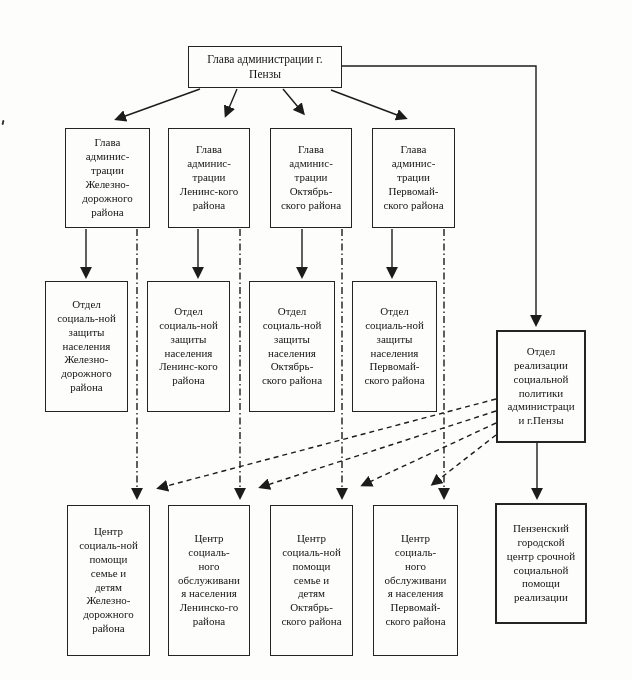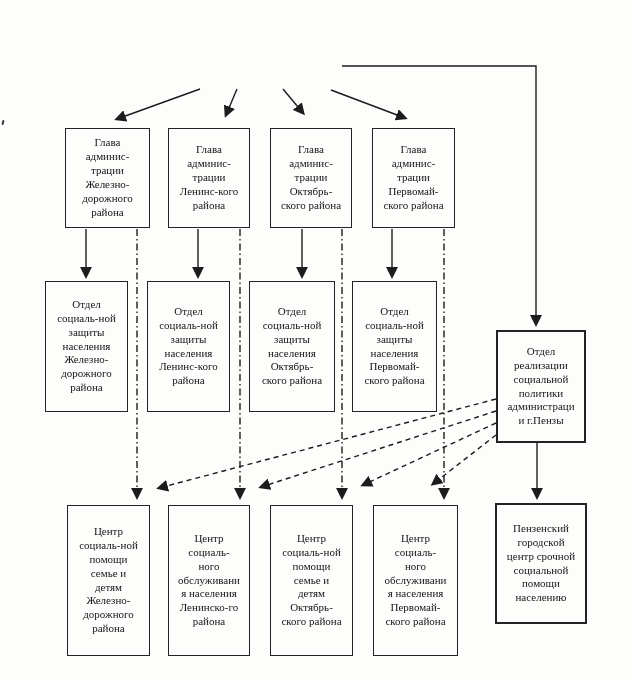--- a/index.html
+++ b/index.html
@@ -65,20 +65,22 @@
     <path d="M444 229 L444 497" stroke-dasharray="7 3 1.5 3" marker-end="url(#ah)"></path>
 
     <path d="M537 443 L537 497" marker-end="url(#ah)"></path>
 
     <path d="M496 399 L159 488" stroke-dasharray="5 4" marker-end="url(#ah)"></path>
     <path d="M496 411 L261 487" stroke-dasharray="5 4" marker-end="url(#ah)"></path>
     <path d="M496 423 L363 485" stroke-dasharray="5 4" marker-end="url(#ah)"></path>
     <path d="M496 435 L433 484" stroke-dasharray="5 4" marker-end="url(#ah)"></path>
   </svg>
 
+  <div class="box n-top">Глава администрации г.
+Пензы</div>
 
   <div class="box n-b1">Глава
 админис-
 трации
 Железно-
 дорожного
 района</div>
   <div class="box n-b2">Глава
 админис-
 трации
@@ -155,16 +157,16 @@
 ного
 обслуживани
 я населения
 Первомай-
 ского района</div>
   <div class="box n-e5">Пензенский
 городской
 центр срочной
 социальной
 помощи
-населению</div>
+реализации</div>
 
   <div class="speck"></div>
 </div>
 
 </body></html>

